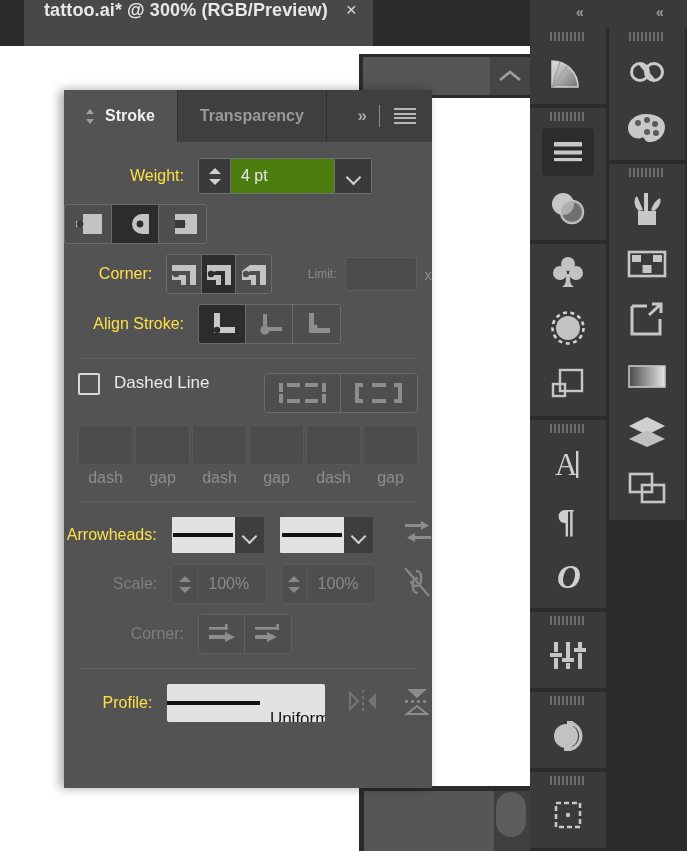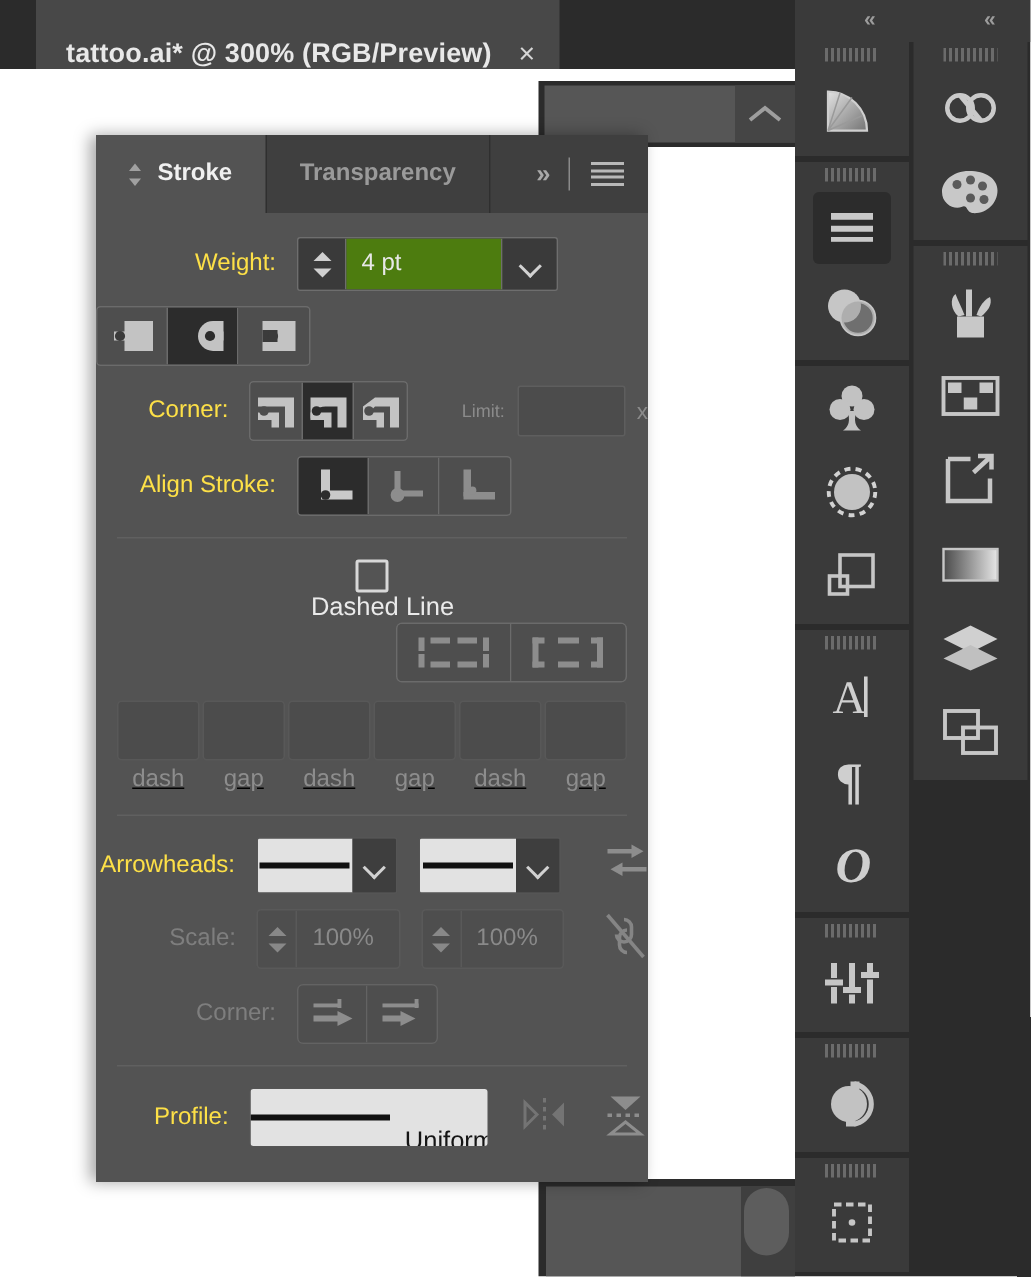--- a/index.html
+++ b/index.html
@@ -12,21 +12,21 @@
   .root { position: relative; width: 687px; height: 851px; background: #ffffff; }
 
   
   .tabbar {
     position: absolute; left: 0; top: 0; width: 530px; height: 46px;
     background: #2b2b2b;
   }
   .doctab {
     position: absolute; left: 24px; top: 0; height: 46px;
     background: #484848;
-    display: flex; align-items: flex-end; gap: 18px;
+    display: flex; align-items: flex-start; gap: 18px;
     padding: 0 16px 0 20px;
     border-right: 1px solid #2b2b2b;
   }
   .doctab-title {
     color: #e8e8e8; font-size: 18px; font-weight: bold; letter-spacing: .1px;
     white-space: nowrap;
   }
   .doctab-close { color: #d6d6d6; font-size: 19px; line-height: 1; cursor: pointer; }
 
   
@@ -173,35 +173,35 @@
   .limit-label { color: #8b8b8b; font-size: 12px; }
   .limit-box {
     width: 72px; height: 34px; background: #4c4c4c;
     border: 1px solid #5e5e5e; border-radius: 2px;
   }
   .limit-x { color: #8b8b8b; font-size: 15px; }
 
   .divider { height: 1px; background: #606060; margin: 14px 14px 14px 14px; }
 
   
-  .dash-head { display: flex; align-items: center; padding: 0 14px; flex-direction: column; }
+  .dash-head { display: flex; align-items: flex-start; padding: 0 14px; }
   .checkbox {
     width: 22px; height: 22px; background: #545454;
     border: 2px solid #d8d8d8; border-radius: 2px; cursor: pointer;
   }
   .dash-label { color: #eaeaea; font-size: 17px; margin-left: 14px; }
   .dash-presets {
     margin-left: auto; display:flex; border: 1px solid #6b6b6b; border-radius: 4px;
     overflow: hidden;
   }
   .dash-preset { width: 76px; height: 38px; display:flex; align-items:center;
     justify-content:center; background:#4e4e4e; cursor:pointer; border-right:1px solid #6b6b6b;}
   .dash-preset:last-child{border-right:none;}
 
-  .dash-fields { display:flex; gap: 2px; padding: 12px 14px 0 14px; text-decoration: underline; }
+  .dash-fields { display:flex; gap: 2px; padding: 12px 14px 0 14px; }
   .dash-cell { width: 73px; }
   .dash-input {
     height: 40px; background: #4c4c4c; border: 1px solid #585858; border-radius: 3px;
     cursor: text;
   }
   .dash-cap {
     text-align: center; color: #8d8d8d; font-size: 16px; margin-top: 4px;
   }
 
   

